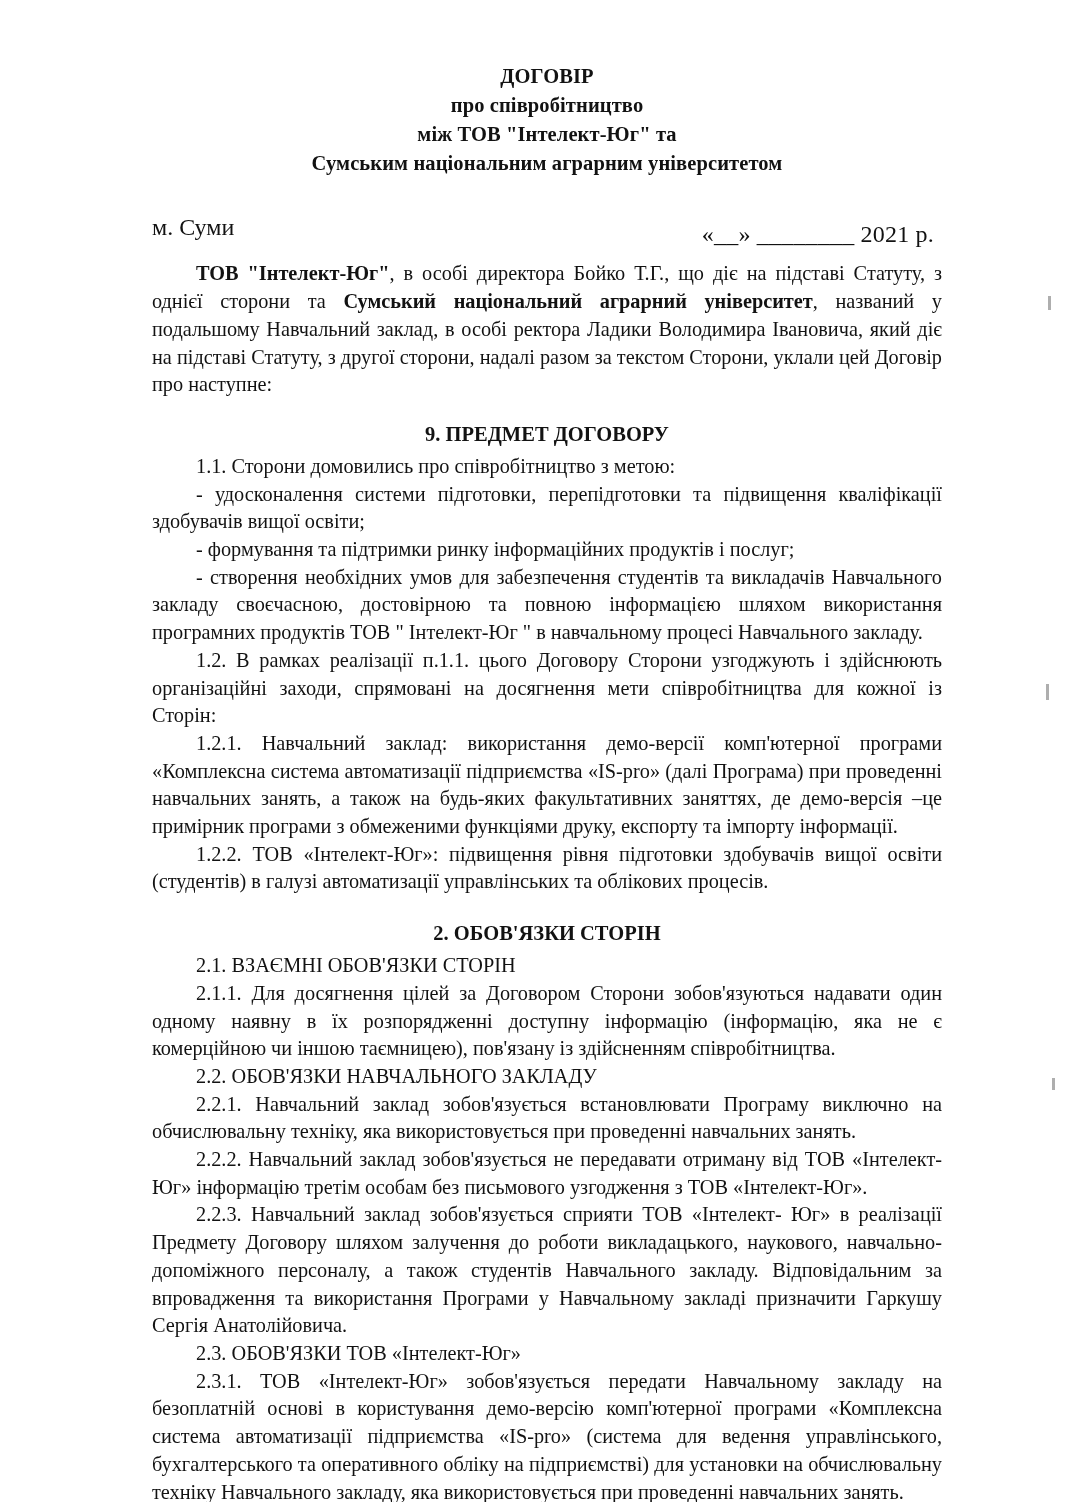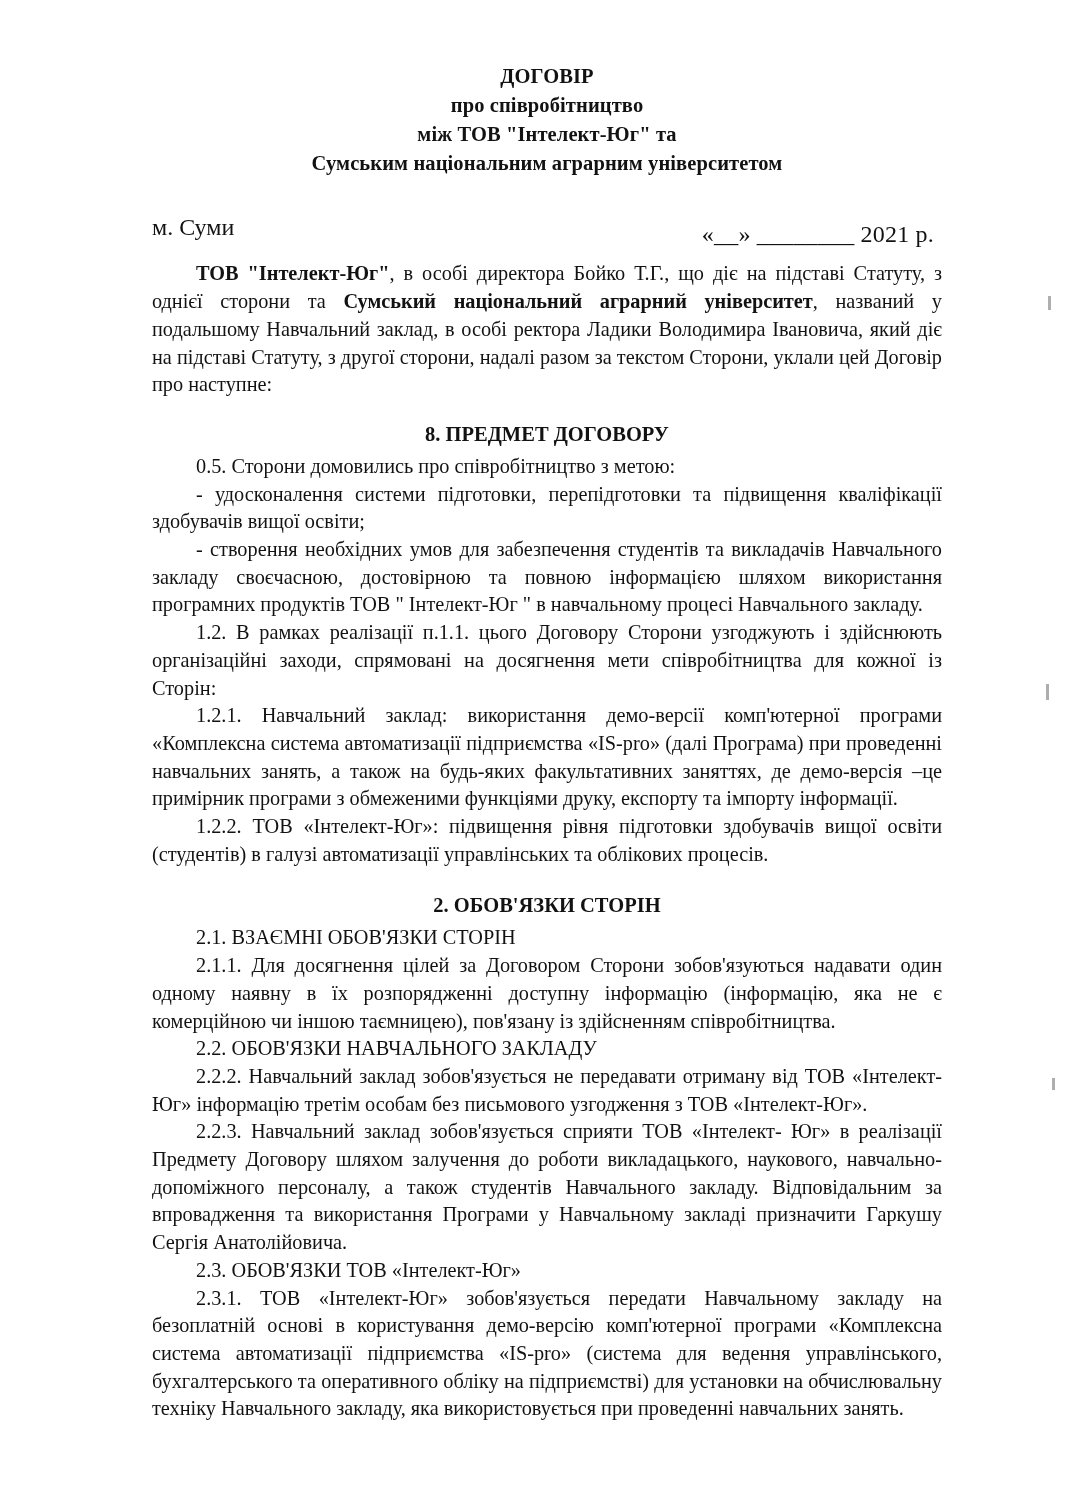--- a/index.html
+++ b/index.html
@@ -100,33 +100,35 @@
       <div>Сумським національним аграрним університетом</div>
     </div>
 
     <div class="place-date">
       <span class="place">м. Суми</span>
       <span class="date">«__» ________ 2021 р.</span>
     </div>
 
     <p class="first-body"><b>ТОВ "Інтелект-Юг"</b><span>, в особі директора Бойко Т.Г., що діє на підставі Статуту, з однієї сторони та </span><b>Сумський національний аграрний університет</b><span>, названий у подальшому Навчальний заклад, в особі ректора Ладики Володимира Івановича, який діє на підставі Статуту, з другої сторони, надалі разом за текстом Сторони, уклали цей Договір про наступне:</span></p>
 
-    <p class="sec-head">8. ПРЕДМЕТ ДОГОВОРУ</p>
+    <p class="sec-head">9. ПРЕДМЕТ ДОГОВОРУ</p>
 
-    <p>0.5. Сторони домовились про співробітництво з метою:</p>
+    <p>1.1. Сторони домовились про співробітництво з метою:</p>
     <p>- удосконалення системи підготовки, перепідготовки та підвищення кваліфікації здобувачів вищої освіти;</p>
+    <p>- формування та підтримки ринку інформаційних продуктів і послуг;</p>
     <p>- створення необхідних умов для забезпечення студентів та викладачів Навчального закладу своєчасною, достовірною та повною інформацією шляхом використання програмних продуктів ТОВ " Інтелект-Юг " в навчальному процесі Навчального закладу.</p>
     <p>1.2. В рамках реалізації п.1.1. цього Договору Сторони узгоджують і здійснюють організаційні заходи, спрямовані на досягнення мети співробітництва для кожної із Сторін:</p>
     <p>1.2.1. Навчальний заклад: використання демо-версії комп'ютерної програми «Комплексна система автоматизації підприємства «IS-pro» (далі Програма) при проведенні навчальних занять, а також на будь-яких факультативних заняттях, де демо-версія –це примірник програми з обмеженими функціями друку, експорту та імпорту інформації.</p>
     <p>1.2.2. ТОВ «Інтелект-Юг»: підвищення рівня підготовки здобувачів вищої освіти (студентів) в галузі автоматизації управлінських та облікових процесів.</p>
 
     <p class="sec-head sec-head-2">2. ОБОВ'ЯЗКИ СТОРІН</p>
 
     <p>2.1. ВЗАЄМНІ ОБОВ'ЯЗКИ СТОРІН</p>
     <p>2.1.1. Для досягнення цілей за Договором Сторони зобов'язуються надавати один одному наявну в їх розпорядженні доступну інформацію (інформацію, яка не є комерційною чи іншою таємницею), пов'язану із здійсненням співробітництва.</p>
     <p>2.2. ОБОВ'ЯЗКИ НАВЧАЛЬНОГО ЗАКЛАДУ</p>
+    <p>2.2.1. Навчальний заклад зобов'язується встановлювати Програму виключно на обчислювальну техніку, яка використовується при проведенні навчальних занять.</p>
     <p>2.2.2. Навчальний заклад зобов'язується не передавати отриману від ТОВ «Інтелект-Юг» інформацію третім особам без письмового узгодження з ТОВ «Інтелект-Юг».</p>
     <p>2.2.3. Навчальний заклад зобов'язується сприяти ТОВ «Інтелект- Юг» в реалізації Предмету Договору шляхом залучення до роботи викладацького, наукового, навчально-допоміжного персоналу, а також студентів Навчального закладу. Відповідальним за впровадження та використання Програми у Навчальному закладі призначити Гаркушу Сергія Анатолійовича.</p>
     <p>2.3. ОБОВ'ЯЗКИ ТОВ «Інтелект-Юг»</p>
     <p>2.3.1. ТОВ «Інтелект-Юг» зобов'язується передати Навчальному закладу на безоплатній основі в користування демо-версію комп'ютерної програми «Комплексна система автоматизації підприємства «IS-pro»  (система для ведення управлінського, бухгалтерського та оперативного обліку на підприємстві) для установки на обчислювальну техніку Навчального закладу, яка використовується при проведенні навчальних занять.</p>
 
   </div>
 </div>
 
 </body></html>

